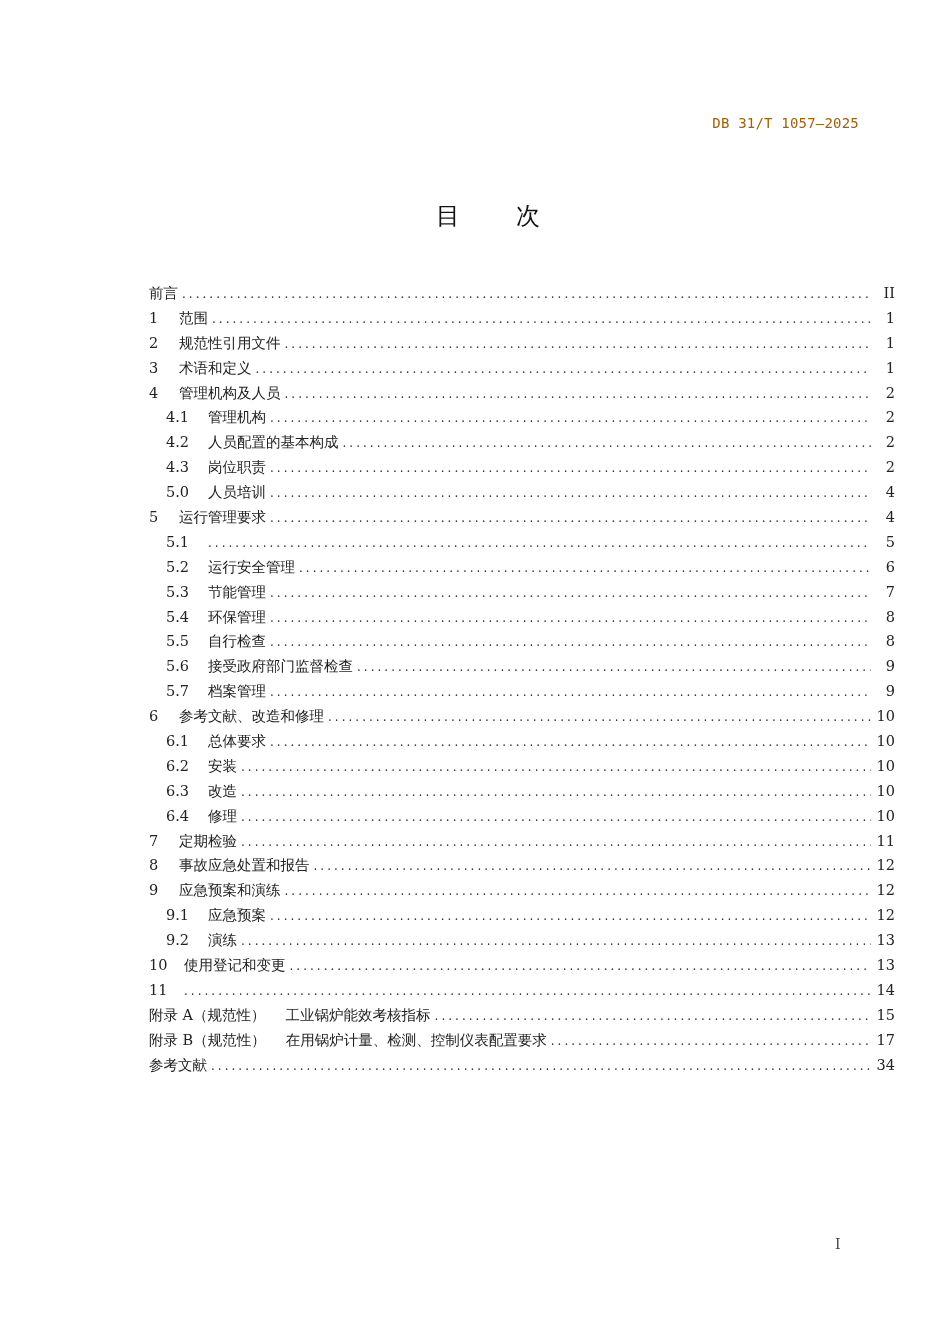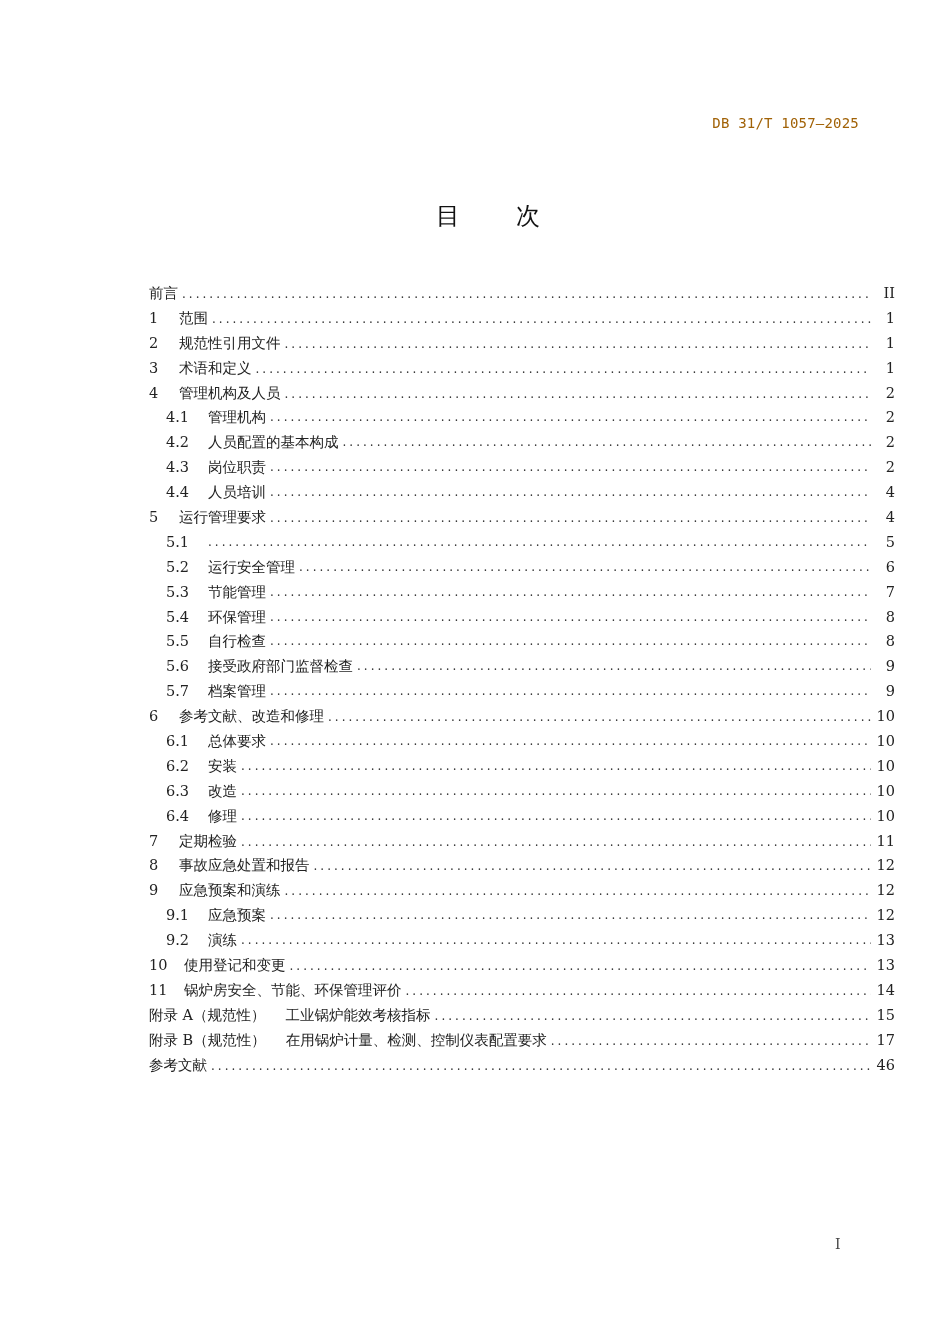--- a/index.html
+++ b/index.html
@@ -17,21 +17,21 @@
   .title .gap { width: 56px; }
   .toc {
     position: absolute; top: 281px; left: 113px; width: 746px;
     font-family: "DejaVu Serif", "Liberation Serif", serif;
     font-size: 14.5px; color: #222; margin-left: 36px;
   }
   .toc-row {
     height: 24.9px; line-height: 24.9px;
     display: flex; align-items: baseline; white-space: nowrap;
   }
-  .toc-row.l2 { padding-left: 17px; align-items: flex-end; }
+  .toc-row.l2 { padding-left: 17px; }
   .num { display: inline-block; flex: 0 0 auto; }
   .l1 .num { width: 30px; }
   .l1.wide .num { width: 35px; }
   .l2 .num { width: 42px; }
   .annex .num { width: auto; padding-right: 20px; text-align: center; }
   .label { flex: 0 0 auto; padding-right: 4px; }
   .dots {
     flex: 1 1 auto; overflow: hidden; color: #333;
     letter-spacing: 3.4px; font-size: 12px;
   }
@@ -105,21 +105,21 @@
     </div>
 
   <div class="toc-row l2">
       <span class="num">4.3</span>
       <span class="label">岗位职责</span>
       <span class="dots"></span>
       <span class="page">2</span>
     </div>
 
   <div class="toc-row l2">
-      <span class="num">4.4</span>
+      <span class="num">5.0</span>
       <span class="label">人员培训</span>
       <span class="dots"></span>
       <span class="page">4</span>
     </div>
 
   <div class="toc-row l1">
       <span class="num">5</span>
       <span class="label">运行管理要求</span>
       <span class="dots"></span>
       <span class="page">4</span>
@@ -245,21 +245,20 @@
 
   <div class="toc-row l1 wide">
       <span class="num">10</span>
       <span class="label">使用登记和变更</span>
       <span class="dots"></span>
       <span class="page">13</span>
     </div>
 
   <div class="toc-row l1 wide">
       <span class="num">11</span>
-      <span class="label">锅炉房安全、节能、环保管理评价</span>
       <span class="dots"></span>
       <span class="page">14</span>
     </div>
 
   <div class="toc-row l1 annex">
       <span class="num">附录 A（规范性）</span>
       <span class="label">工业锅炉能效考核指标</span>
       <span class="dots"></span>
       <span class="page">15</span>
     </div>
@@ -268,17 +267,17 @@
       <span class="num">附录 B（规范性）</span>
       <span class="label">在用锅炉计量、检测、控制仪表配置要求</span>
       <span class="dots"></span>
       <span class="page">17</span>
     </div>
 
 
   <div class="toc-row l1">
       <span class="label">参考文献</span>
       <span class="dots"></span>
-      <span class="page">46</span>
+      <span class="page">34</span>
     </div>
 </div>
 
 <div class="footer-page">I</div>
 
 </body></html>

